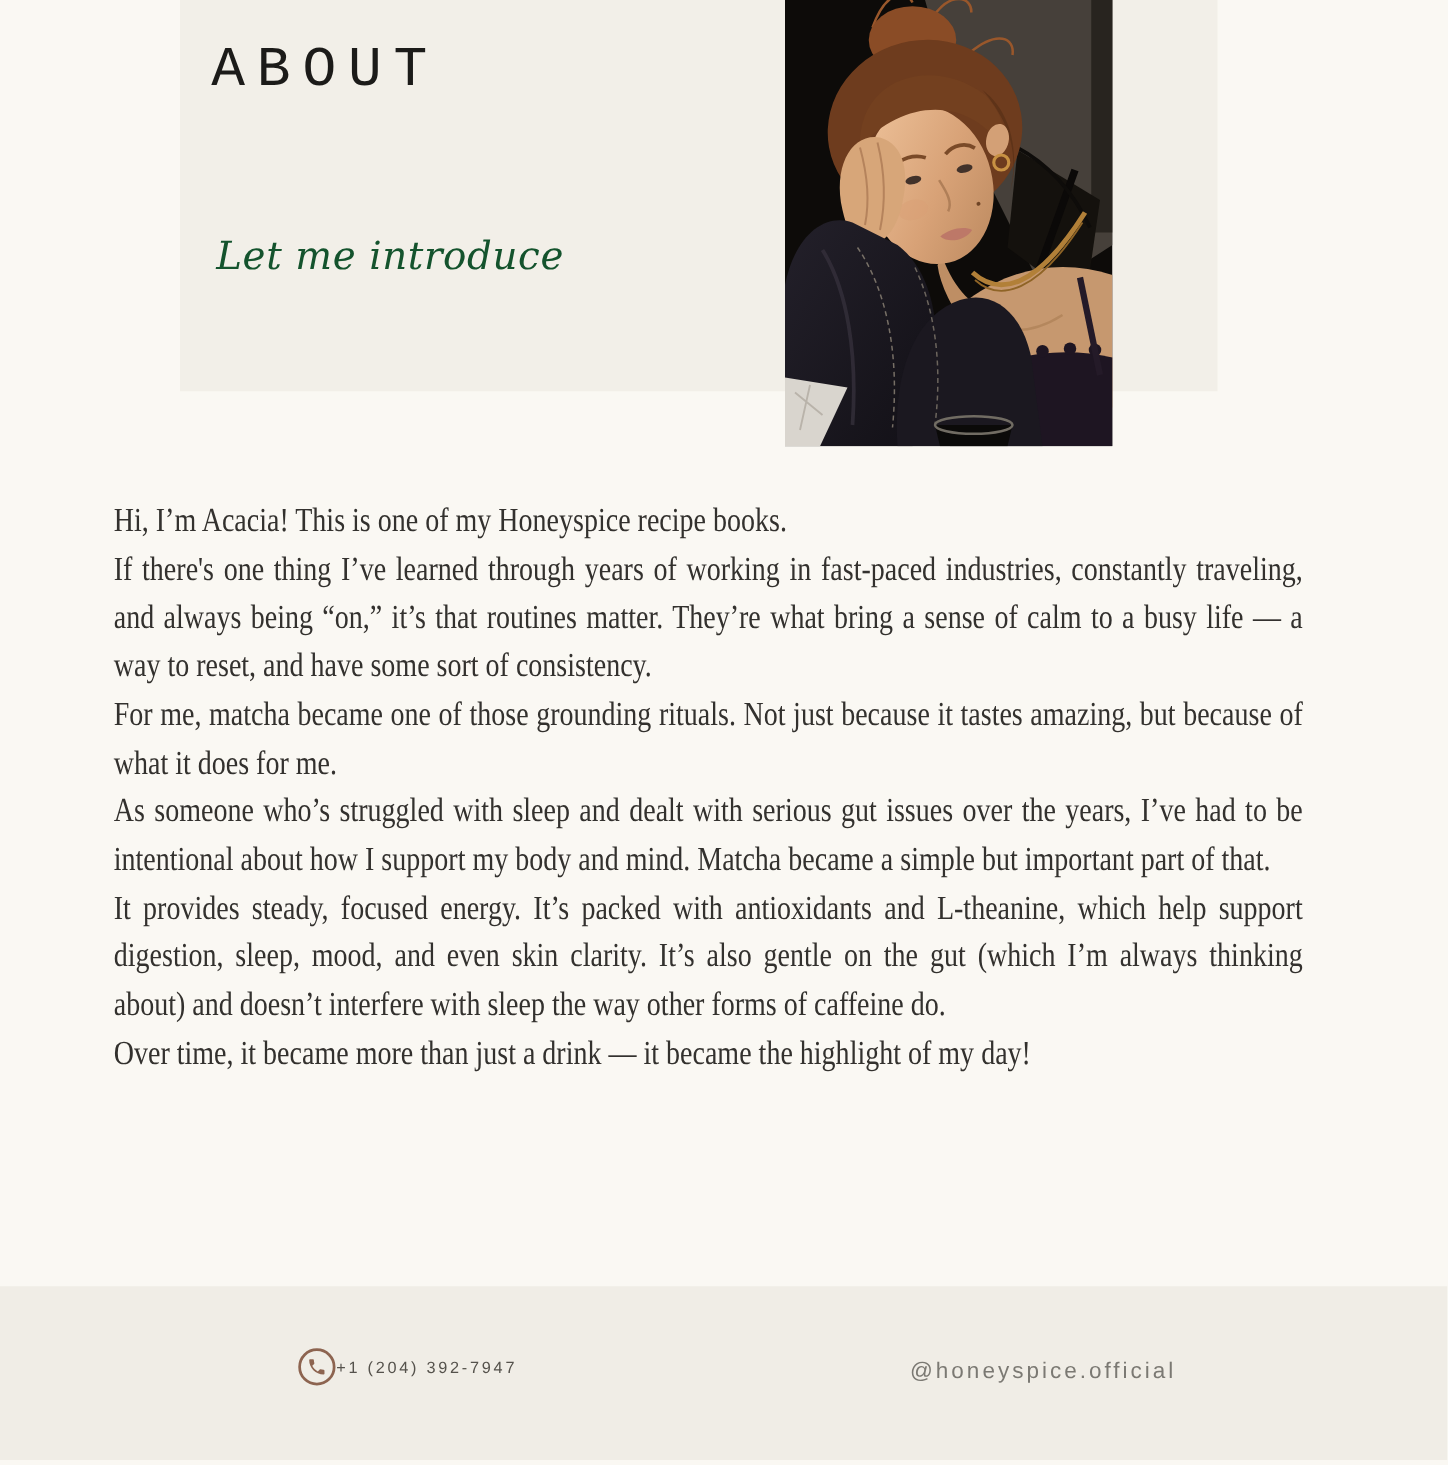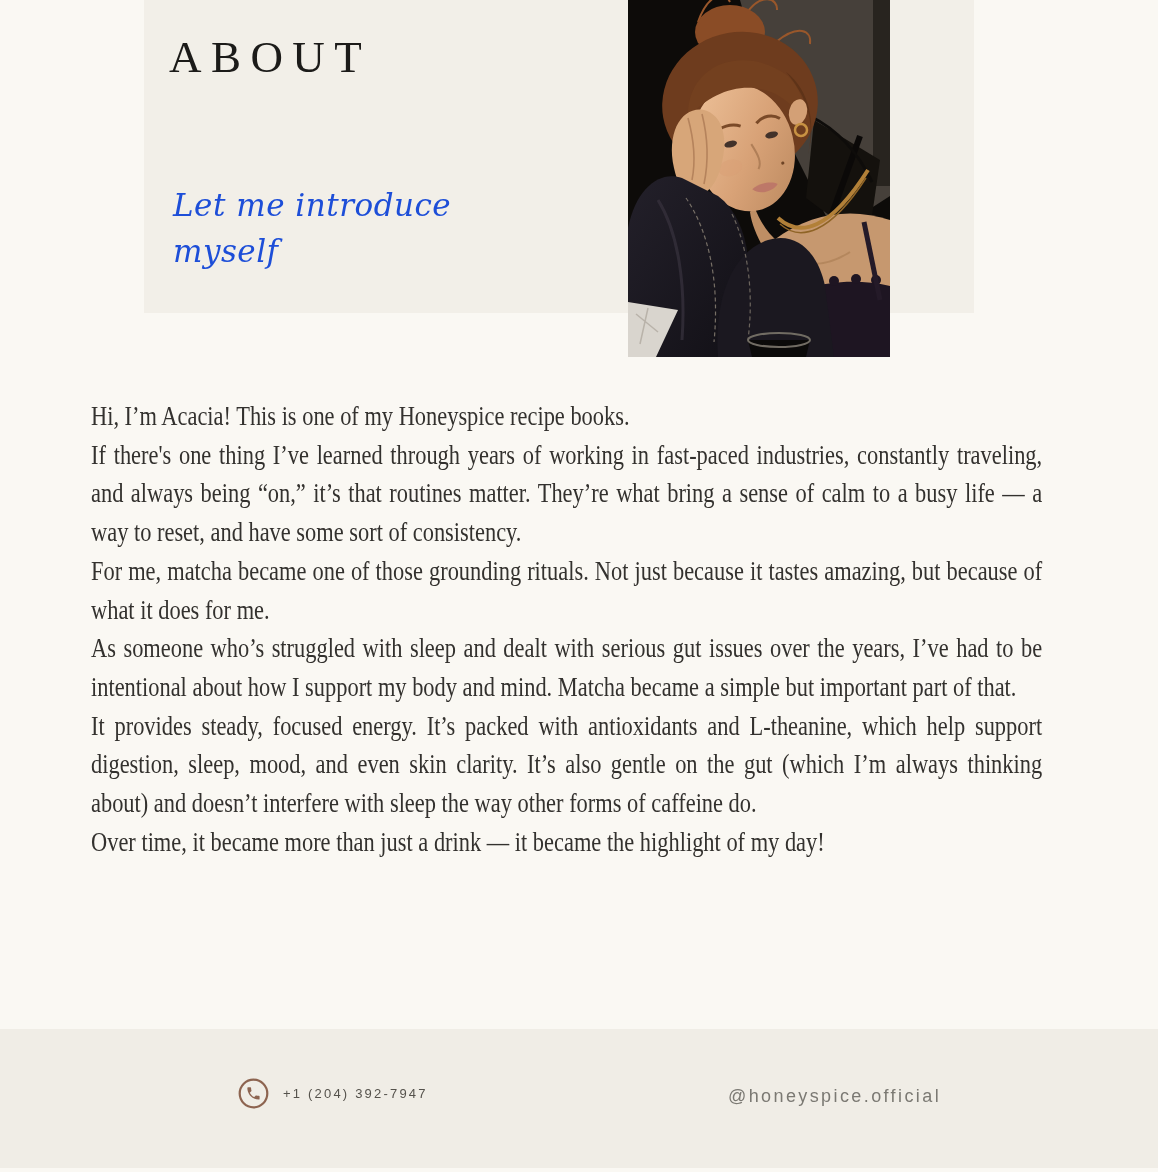--- a/index.html
+++ b/index.html
@@ -7,71 +7,70 @@
     width:1158px;height:1172px;position:relative;overflow:hidden;
     background:#FAF8F3;
     font-family:"Liberation Sans",sans-serif;
   }
   .panel{
     position:absolute;left:144px;top:0;width:830px;height:313px;
     background:#F2EFE8;
   }
   .title{
     position:absolute;left:169px;top:30px;
-    font-family:Liberation Serif, serif;
+    font-family:Liberation Mono, monospace;
     font-size:45px;line-height:54px;letter-spacing:0.21em;
     font-weight:400;color:#1C1B19;
   }
   .subtitle{
     position:absolute;left:173px;top:182px;
     font-family:"DejaVu Serif",serif;font-style:italic;
     font-size:31px;line-height:46px;letter-spacing:0.5px;
-    color:#1d4ed8;
+    color:#14532d;
   }
   .photo{
     position:absolute;left:628px;top:0;width:262px;height:357px;
   }
   .photo svg{display:block;width:262px;height:357px;}
   .bodytext{
     position:absolute;left:91px;top:397px;width:1146px;
     transform:scaleX(0.83);transform-origin:0 0;
     font-family:"Liberation Serif",serif;
     font-size:27px;line-height:38.7px;color:#33312E;
     text-align:justify;
   }
   .bodytext p{margin:0;}
   .bodytext p.lastline{text-align:left;}
   .footer{
     position:absolute;left:0;top:1029px;width:1158px;height:139px;
     background:#F0EDE6;
   }
   .phone-row{
     position:absolute;left:238px;top:48px;height:32px;
-    display:flex;align-items:center;gap:14px;
+    display:flex;align-items:center;
   }
   .phone-number{
     font-size:13px;letter-spacing:2.2px;color:#55524C;
   }
   .insta-handle{
     position:absolute;left:728px;top:57px;
     font-size:18px;letter-spacing:2.4px;color:#7B7973;
   }
 </style>
 </head>
 <body>
 
 <div class="panel"></div>
 
 <div class="title">
   <div>ABOUT</div>
 </div>
 
 <div class="subtitle">
   <div>Let me introduce</div>
-  <div>myself</div>
 </div>
 
 <div class="photo" title="Woman with auburn hair in a messy bun leaning her head on her hand, wearing a black leather jacket, gold chain necklace and dark lace top">
   <svg viewBox="0 0 262 357" xmlns="http://www.w3.org/2000/svg">
     <defs>
       <linearGradient id="gSkin" x1="0" y1="0" x2="1" y2="1">
         <stop offset="0" stop-color="#EFC49C"></stop>
         <stop offset="0.55" stop-color="#D8A277"></stop>
         <stop offset="1" stop-color="#B9875D"></stop>
       </linearGradient>

